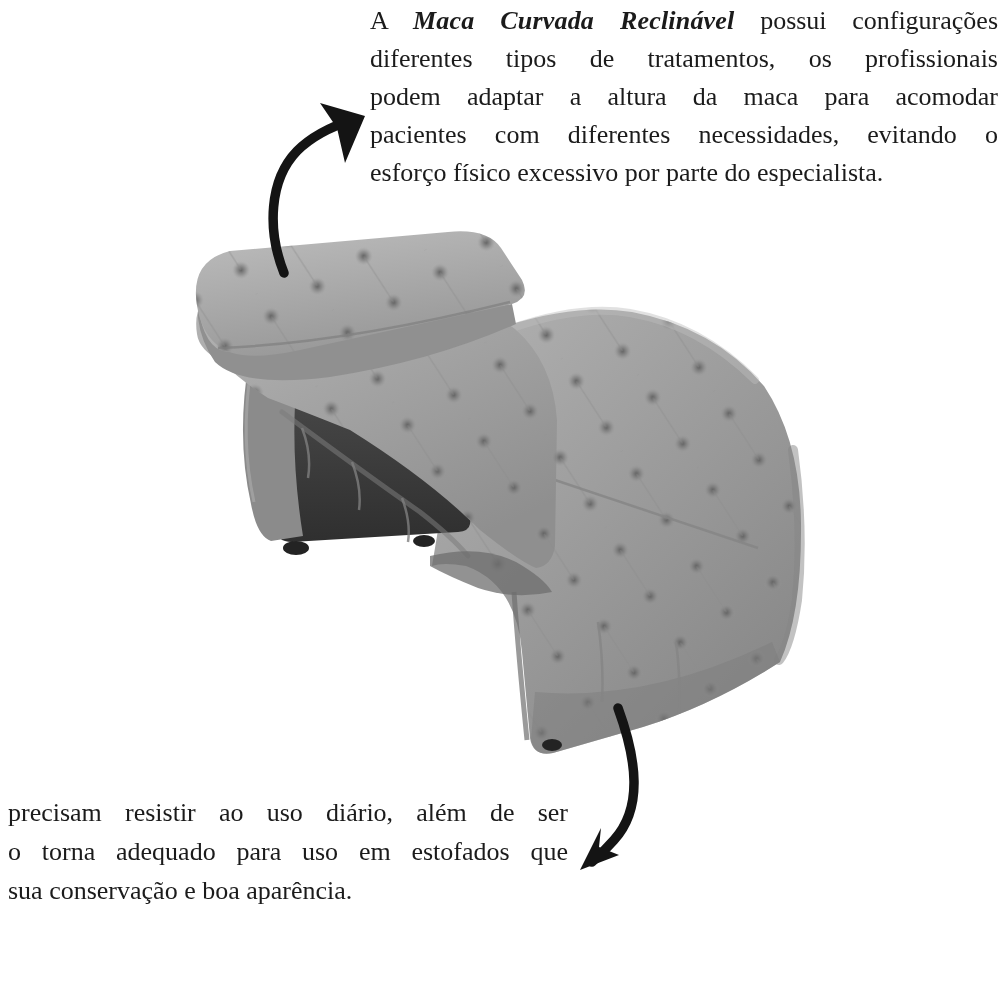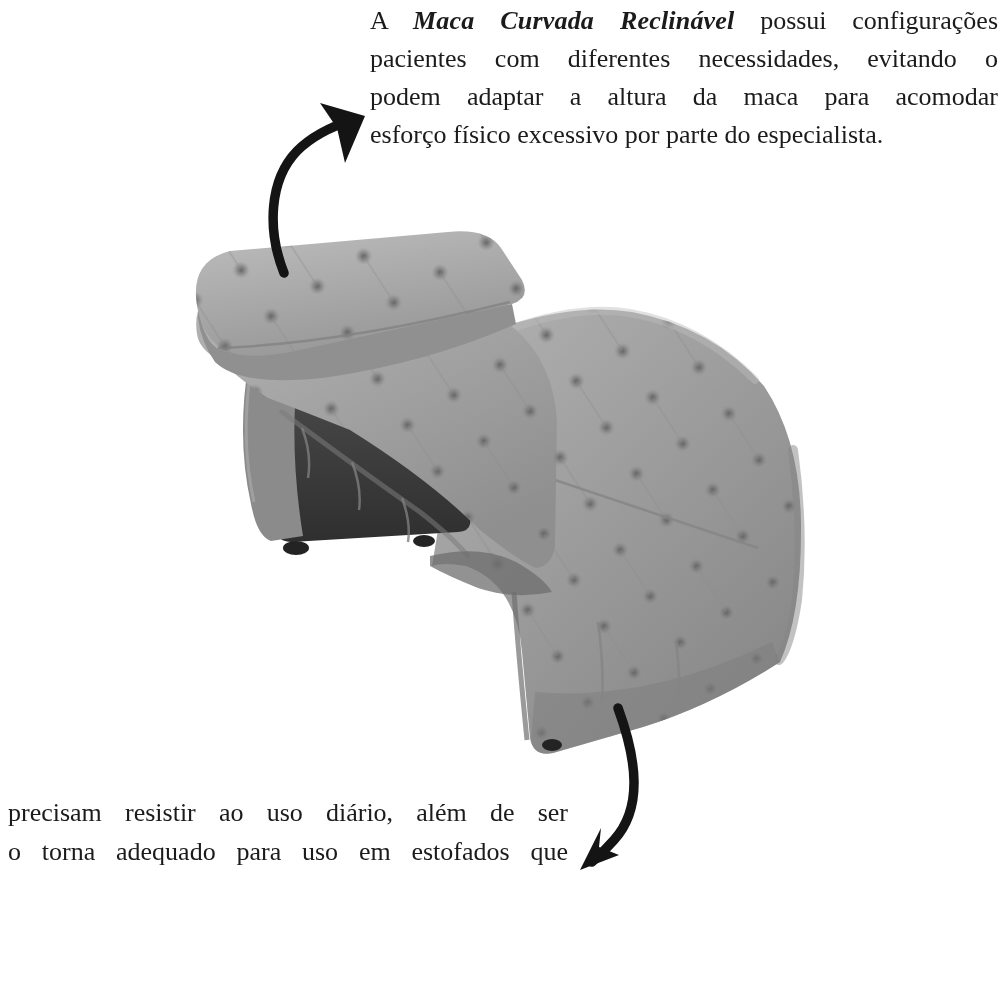--- a/index.html
+++ b/index.html
@@ -99,23 +99,25 @@
       <path d="M580,870 L601,828 L599,847 L619,855 Z" fill="#141414"></path>
     </g>
   </svg>
 
   <div class="para" id="top-para">
     <div class="line">
       <span>A</span>
       <b class="term">Maca Curvada Reclinável</b>
       <span>possui configurações</span>
     </div>
+    <div class="line">diferentes tipos de tratamentos, os profissionais</div>
+    <div class="line">podem adaptar a altura da maca para acomodar</div>
     <div class="line">pacientes com diferentes necessidades, evitando o</div>
-    <div class="line">podem adaptar a altura da maca para acomodar</div>
     <div class="line last">esforço físico excessivo por parte do especialista.</div>
   </div>
 
   <div class="para" id="bottom-para">
     <div class="line">precisam resistir ao uso diário, além de ser</div>
     <div class="line">o torna adequado para uso em estofados que</div>
+    <div class="line last">sua conservação e boa aparência.</div>
   </div>
 
 </div>
 
 </body></html>

